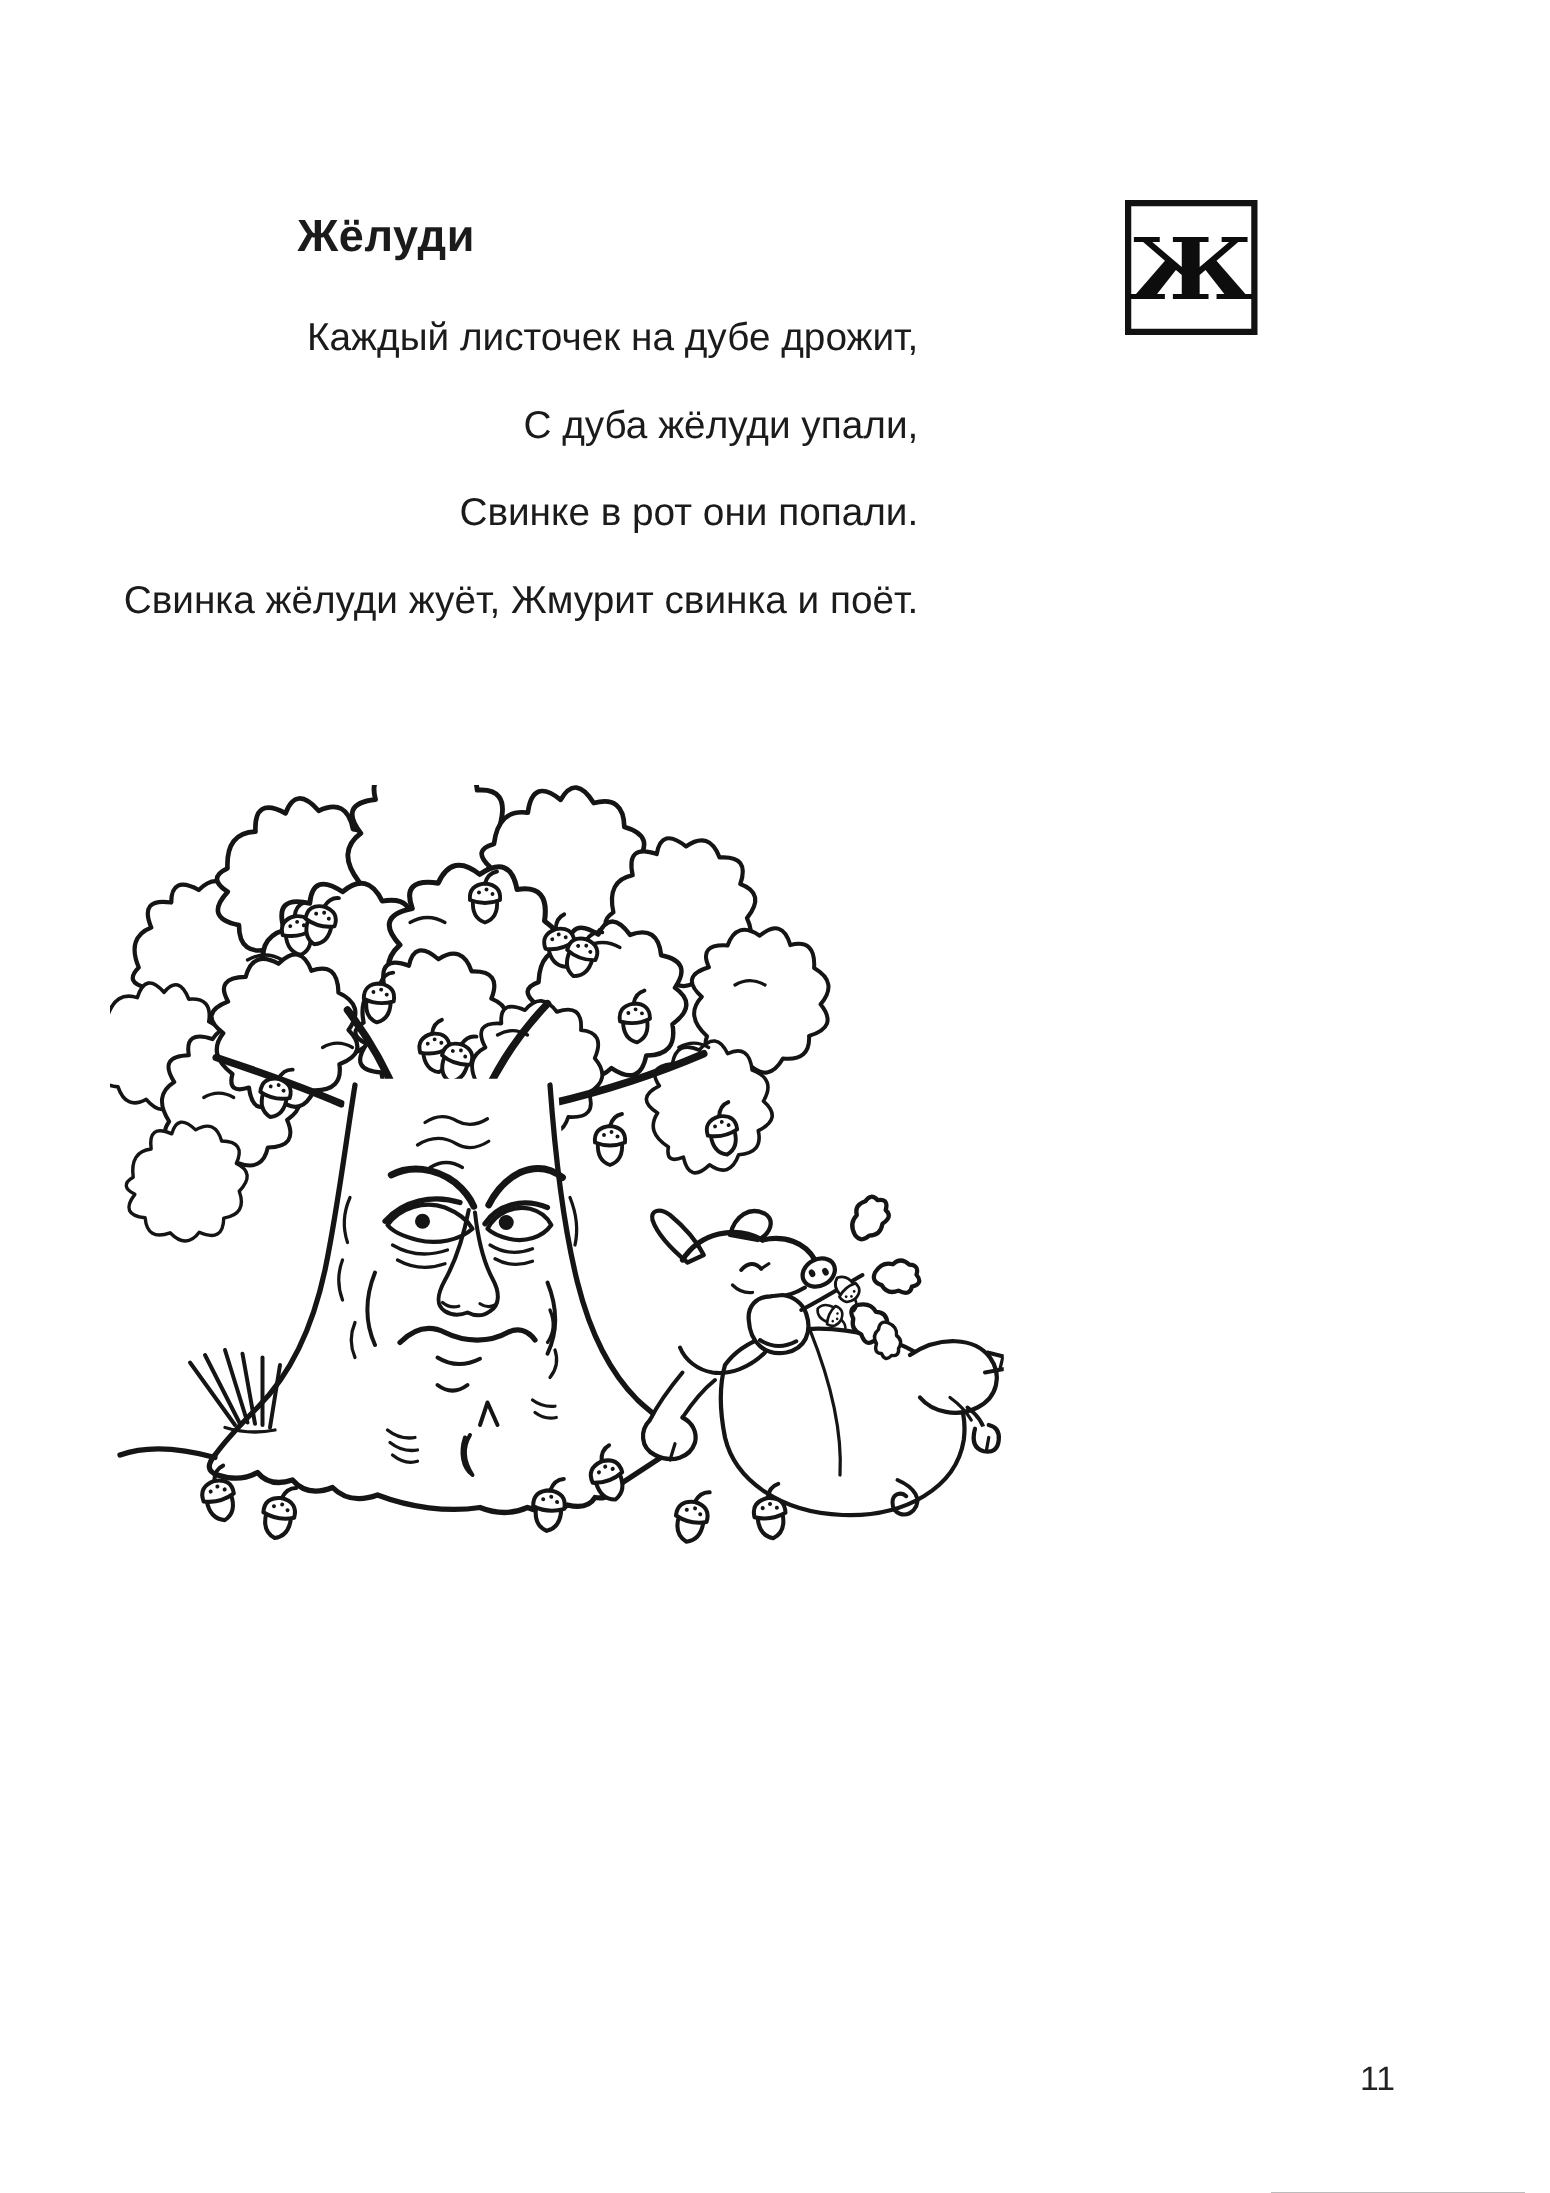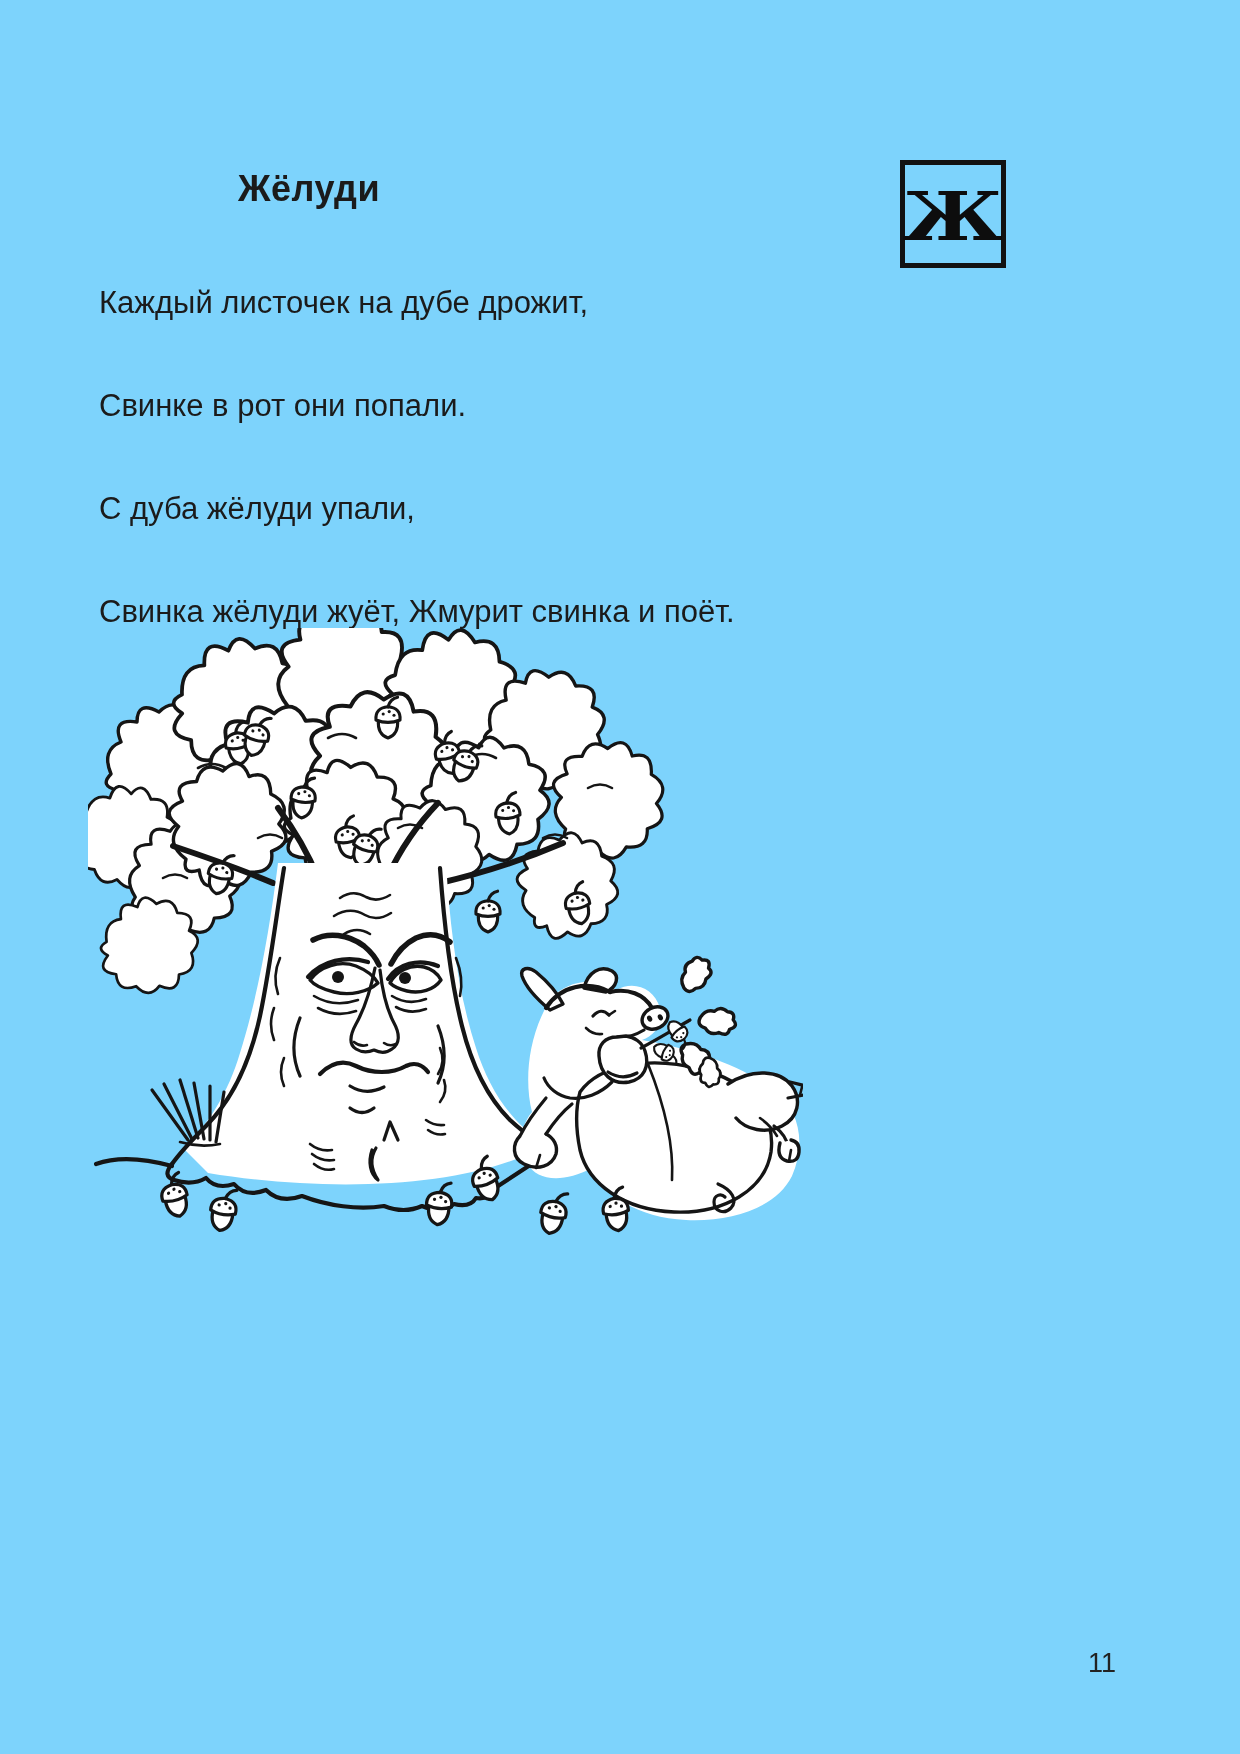--- a/index.html
+++ b/index.html
@@ -1,22 +1,23 @@
 <!DOCTYPE html>
 <html><head>
 <meta charset="utf-8">
 <style>
   html,body{margin:0;padding:0;background:#888;}
   .sheet{
     position:relative;
     width:1240px;height:1754px;
-    background:#7dd3fc;
+    background:#ffffff;
     overflow:hidden;
     font-family:"Liberation Sans", sans-serif;
     color:#1b1b1b;
+    text-align:right;
   }
   .poem-title{
     position:absolute;left:238px;top:168px;
     font-size:36px;font-weight:bold;letter-spacing:.5px;
   }
   .letter-box{
     position:absolute;left:900px;top:160px;
     width:106px;height:108px;
     border:5px solid #121212;
     display:flex;align-items:center;justify-content:center;
@@ -26,21 +27,20 @@
     font-family:"DejaVu Serif", serif;
     font-weight:700;font-size:68px;line-height:1;
     transform:scaleX(1.12) translateY(2px);
     color:#0d0d0d;
   }
   .poem{position:absolute;left:99px;top:250px;}
   .poem-line{
     height:70px;
     font-size:31px;line-height:40px;
     white-space:nowrap;
-    margin-top:33px;
   }
   .illustration{
     position:absolute;left:88px;top:628px;
     width:715px;height:625px;
   }
   .page-number{
     position:absolute;left:1088px;top:1648px;
     font-family:Liberation Sans, sans-serif;
     font-size:27px;color:#222;
   }
@@ -59,22 +59,22 @@
 <div class="sheet">
 
   <div class="poem-title">Жёлуди</div>
 
   <div class="letter-box">
     <span class="letter">Ж</span>
   </div>
 
   <div class="poem">
     <div class="poem-line">Каждый листочек на дубе дрожит,</div>
+    <div class="poem-line">С дуба жёлуди упали,</div>
     <div class="poem-line">Свинке в рот они попали.</div>
-    <div class="poem-line">С дуба жёлуди упали,</div>
     <div class="poem-line">Свинка жёлуди жуёт, Жмурит свинка и поёт.</div>
   </div>
 
   <div class="illustration" role="img" aria-label="Black-and-white line drawing: an old oak tree with a wrinkled human face in its trunk, acorns among the oak leaves, and a happy pig lying on its back beneath the tree chewing an oak twig; acorns are scattered on the ground">
     <svg width="715" height="625" viewBox="0 0 715 625" xmlns="http://www.w3.org/2000/svg">
       <defs>
         <path id="leafblob" d="M -52,6 Q -62,-18 -42,-26 Q -52,-50 -26,-46 Q -26,-68 -4,-56 Q 12,-72 24,-52 Q 48,-58 44,-34 Q 66,-30 54,-8 Q 68,12 46,22 Q 52,46 26,42 Q 18,62 -2,50 Q -22,64 -30,42 Q -56,46 -46,22 Q -64,18 -52,6 Z"></path>
         <g id="acorn">
           <path class="wline" style="stroke-width:2.6" d="M -8,0 Q -9,12 0,15 Q 9,12 8,0 Z"></path>
           <path class="wline" style="stroke-width:2.6" d="M -10,0 Q -11,-10 0,-11 Q 11,-10 10,0 Q 0,4 -10,0 Z"></path>

